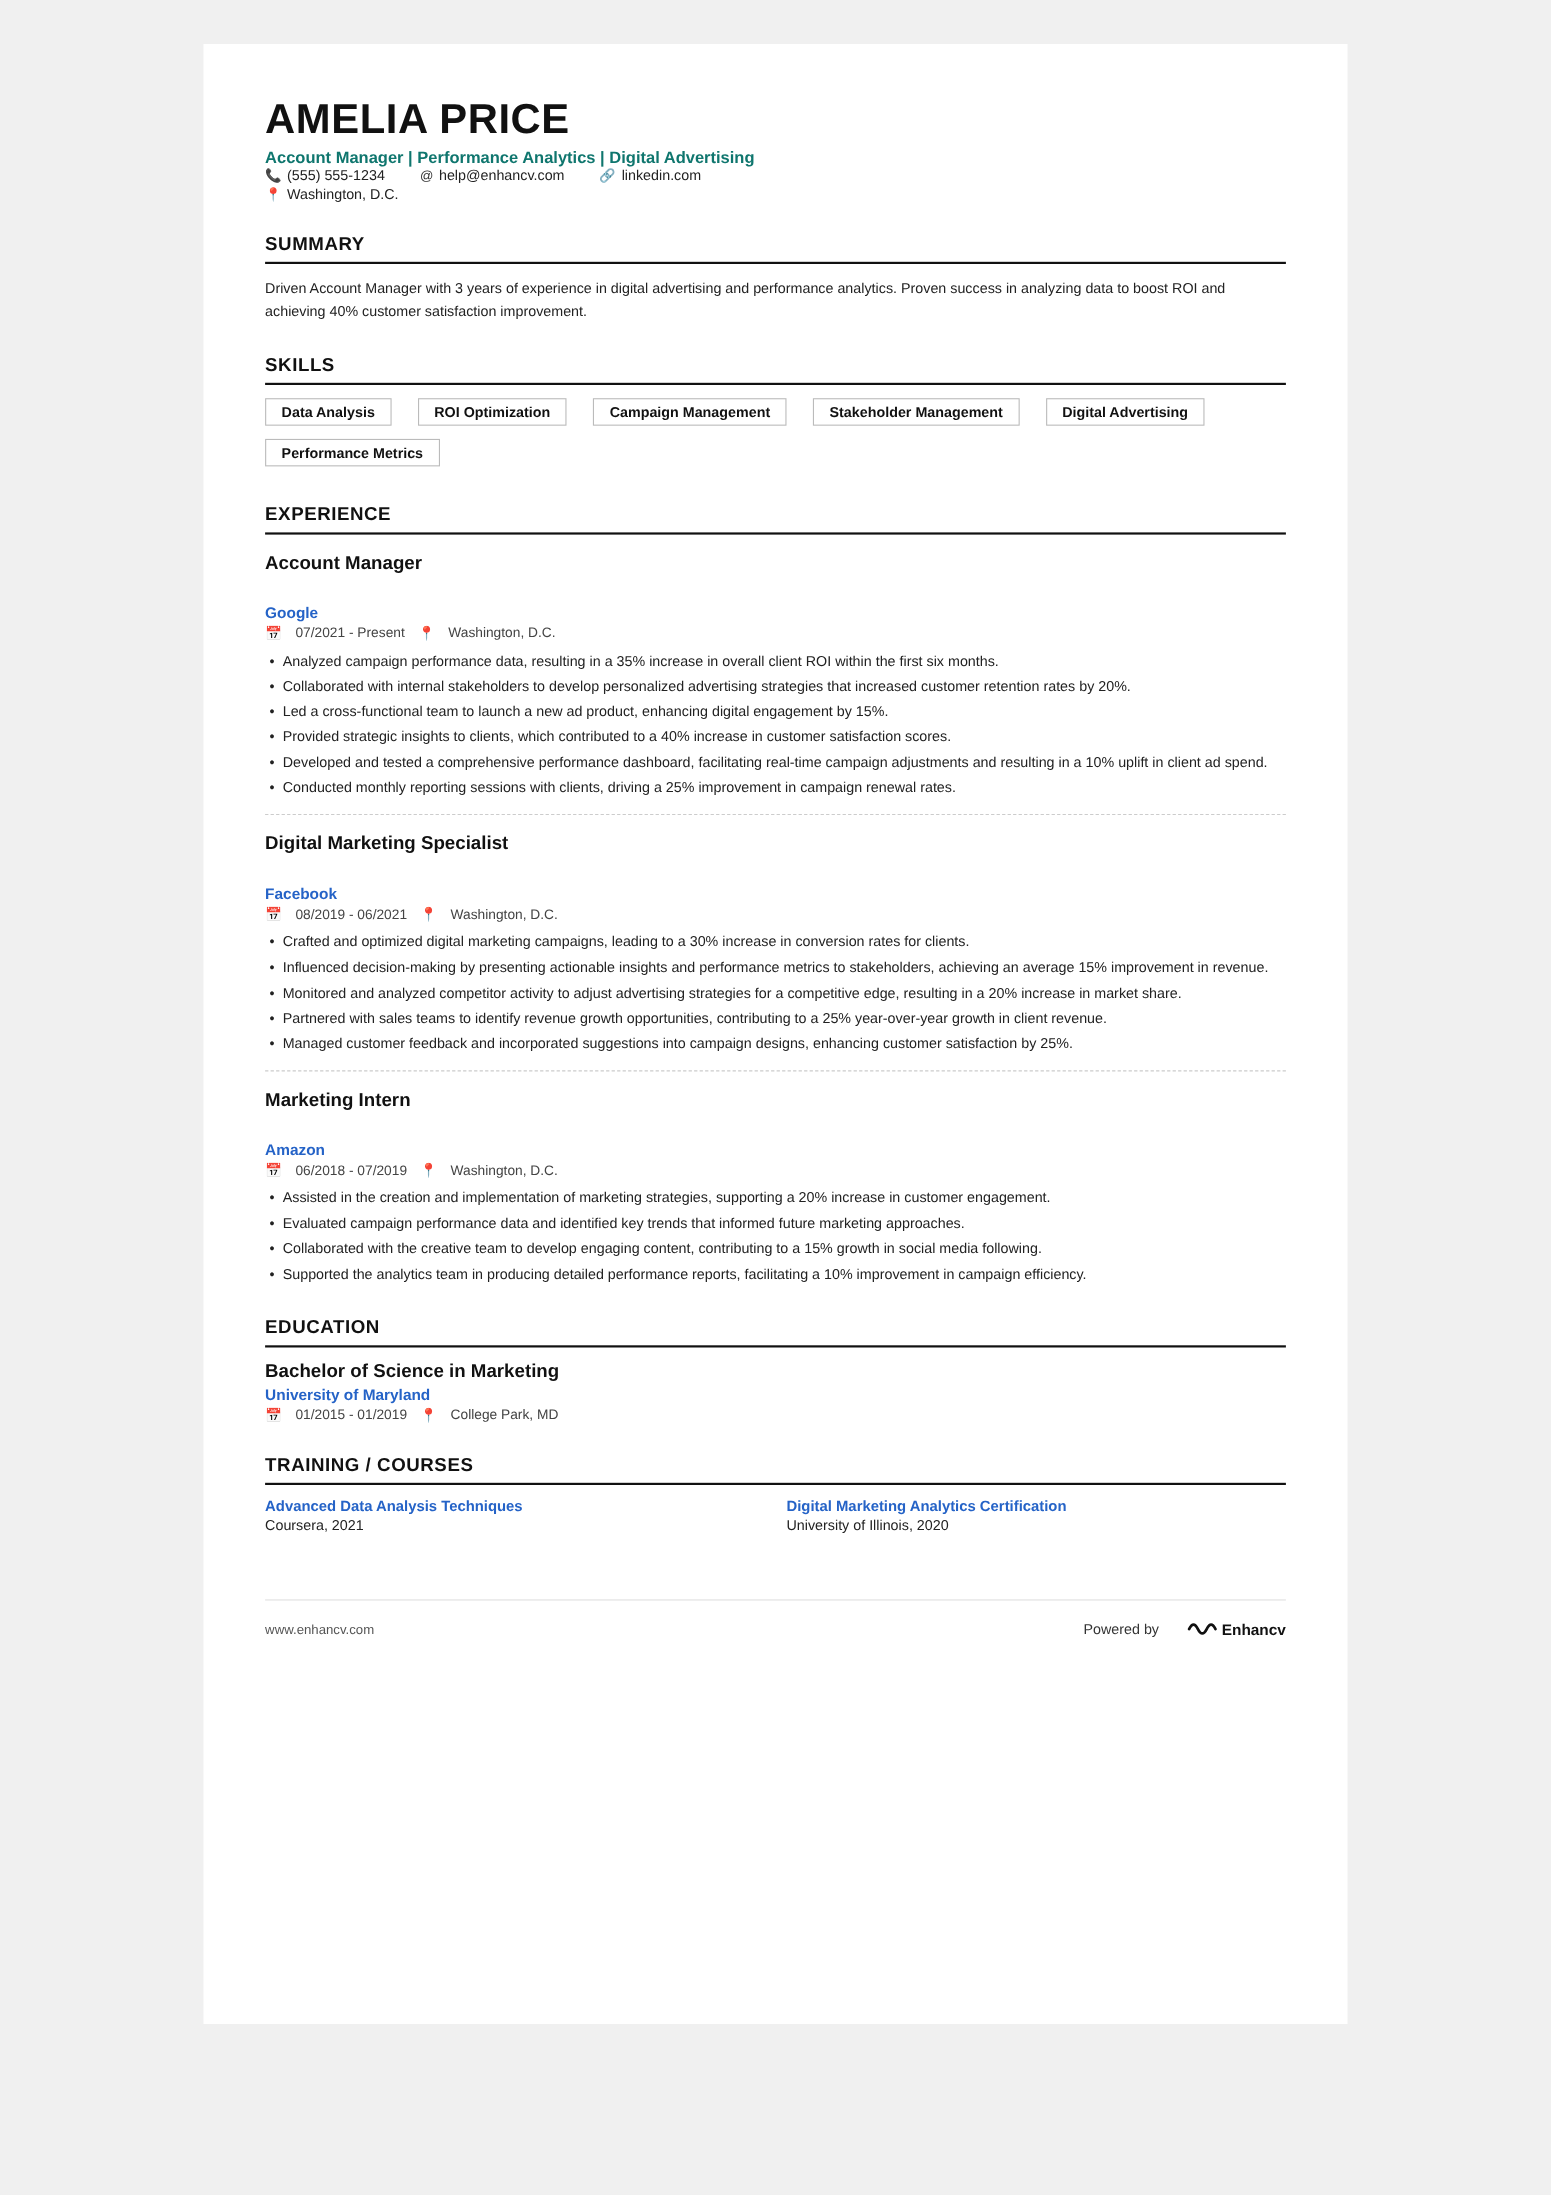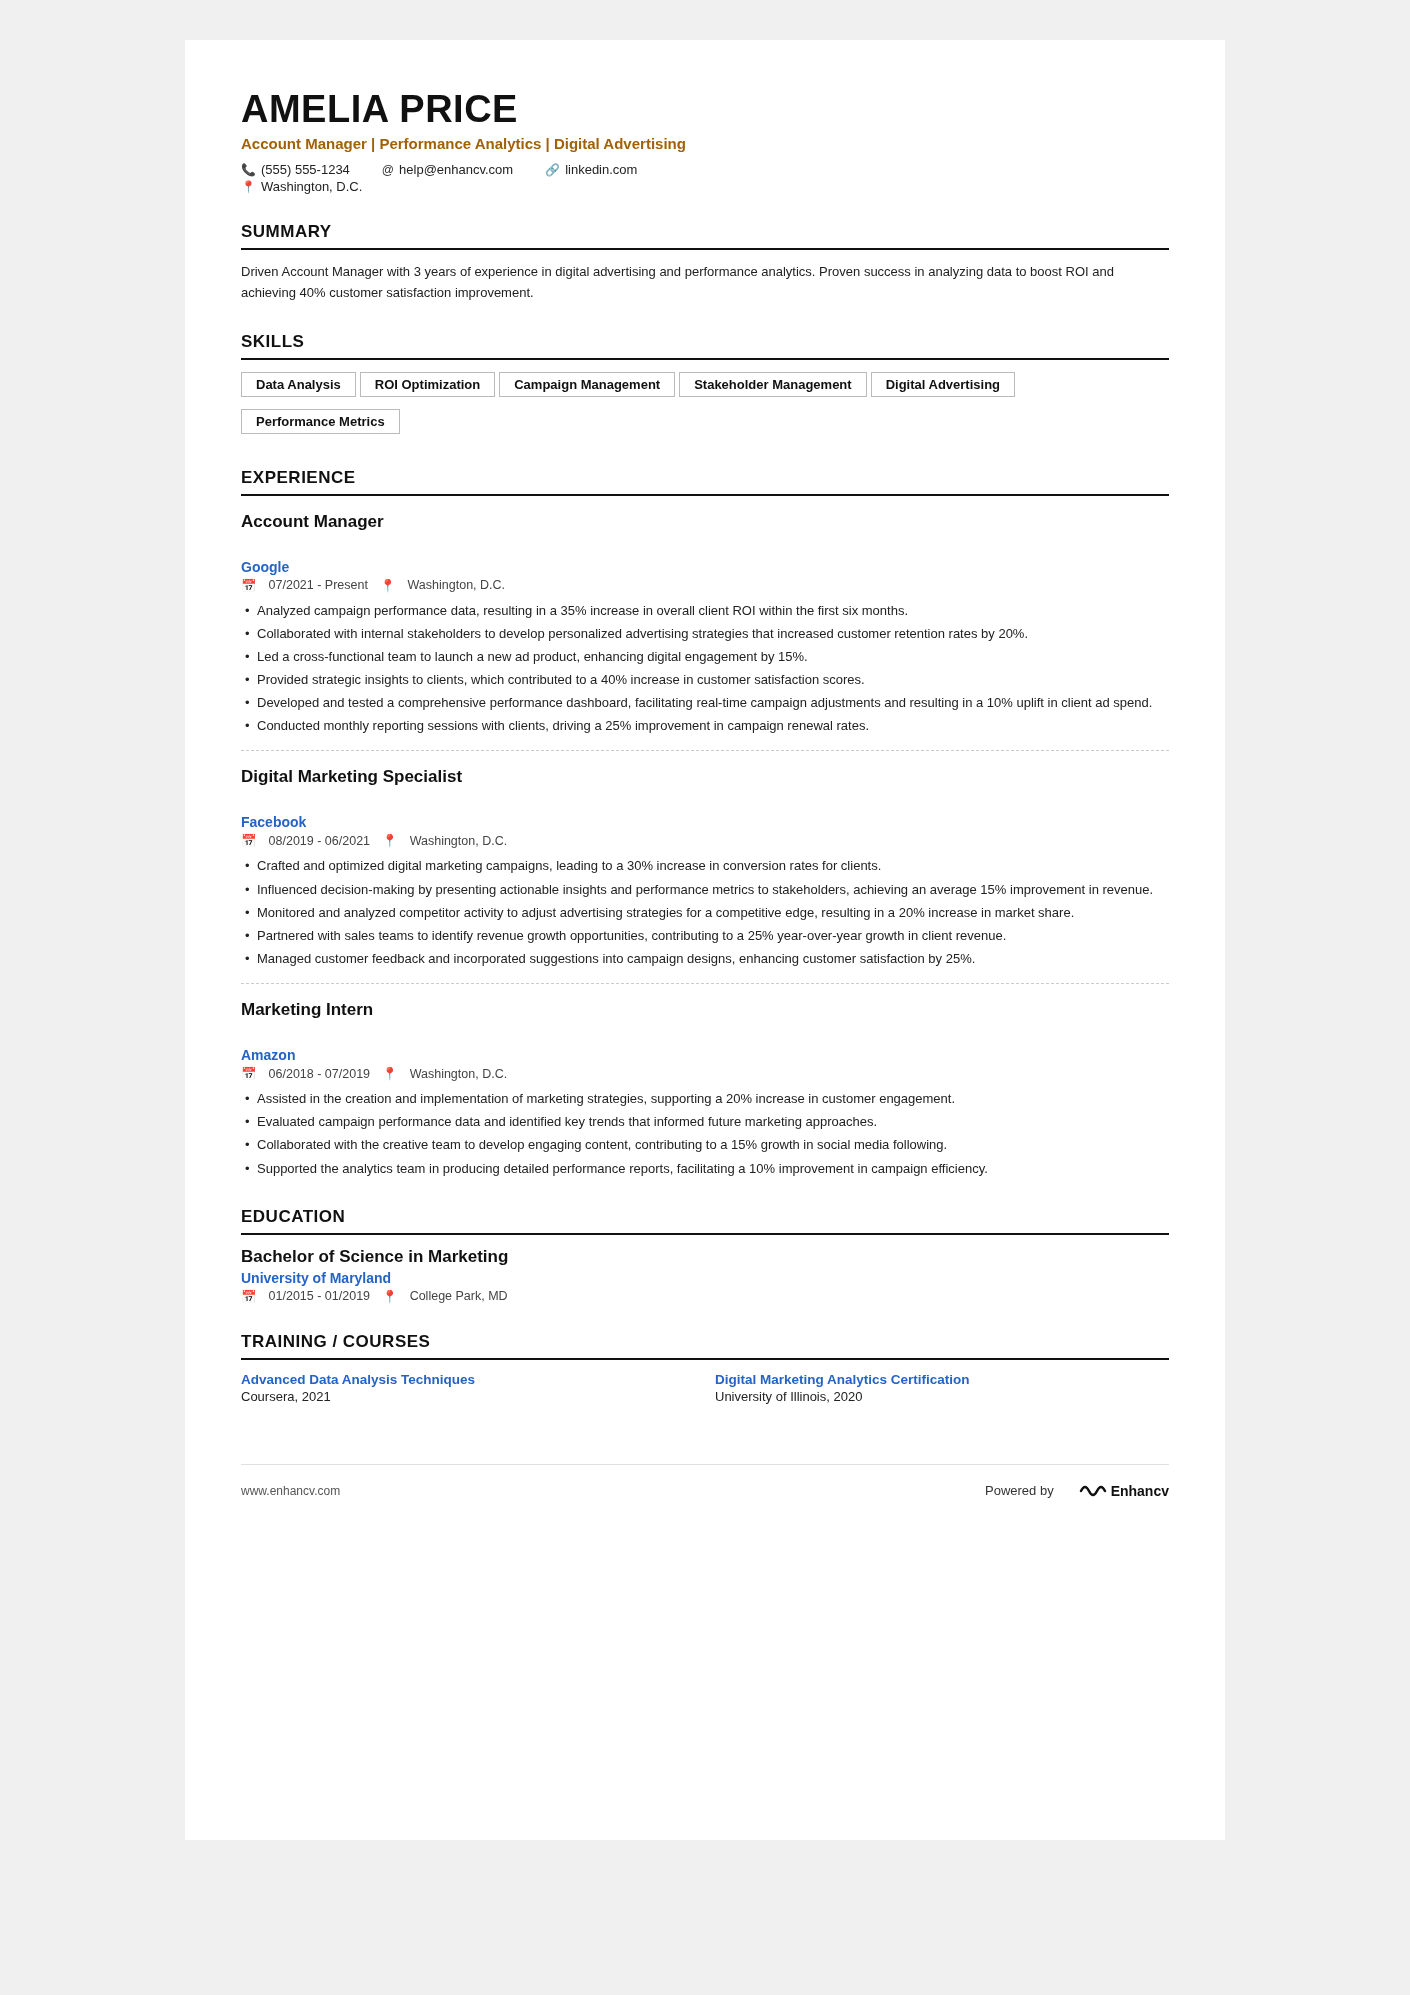--- a/index.html
+++ b/index.html
@@ -20,22 +20,21 @@
     .header-name {
       font-size: 38px;
       font-weight: 900;
       color: #111;
       letter-spacing: 0.5px;
       margin-bottom: 4px;
     }
     .header-title {
       font-size: 15px;
       font-weight: 700;
-      color: #a16207;
-      margin-bottom: 10px;
+      color: #0f766e;
     }
     .contact-row {
       display: flex;
       flex-wrap: wrap;
       gap: 8px 32px;
       font-size: 13px;
       color: #222;
       margin-bottom: 2px;
     }
     .contact-item {
@@ -69,21 +68,21 @@
       display: flex;
       flex-wrap: wrap;
       gap: 6px 0;
     }
     .skill-tag {
       font-size: 13px;
       font-weight: 700;
       color: #111;
       border: 1.5px solid #bbb;
       padding: 4px 14px;
-      margin-right: 4px;
+      margin-right: 24px;
       margin-bottom: 6px;
       white-space: nowrap;
     }
     .job-title {
       font-size: 17px;
       font-weight: 700;
       color: #111;
       margin-top: 16px;
       margin-bottom: 2px;
     }

